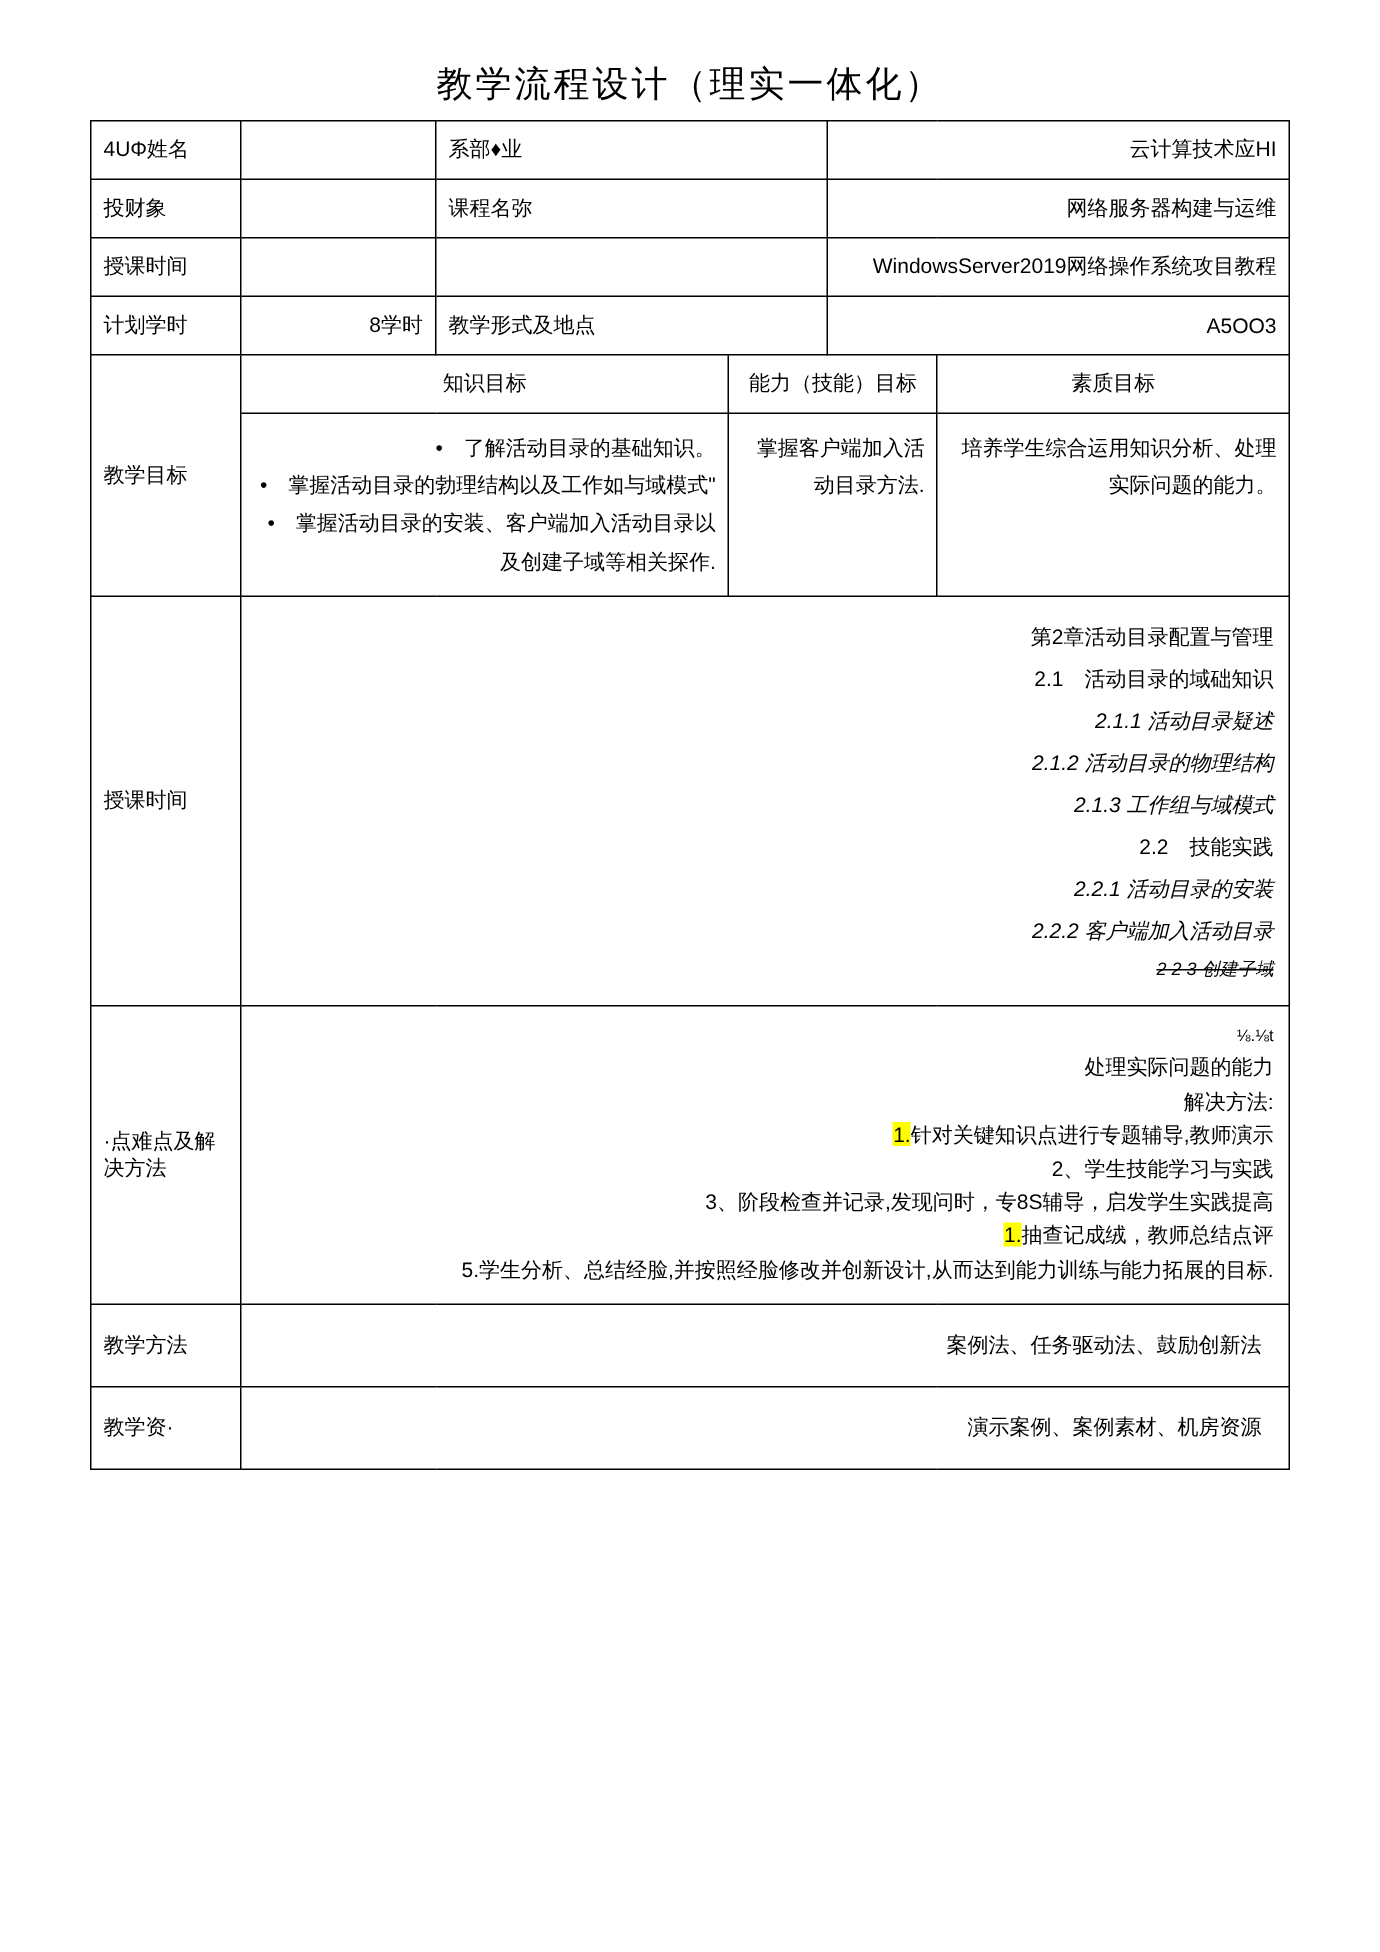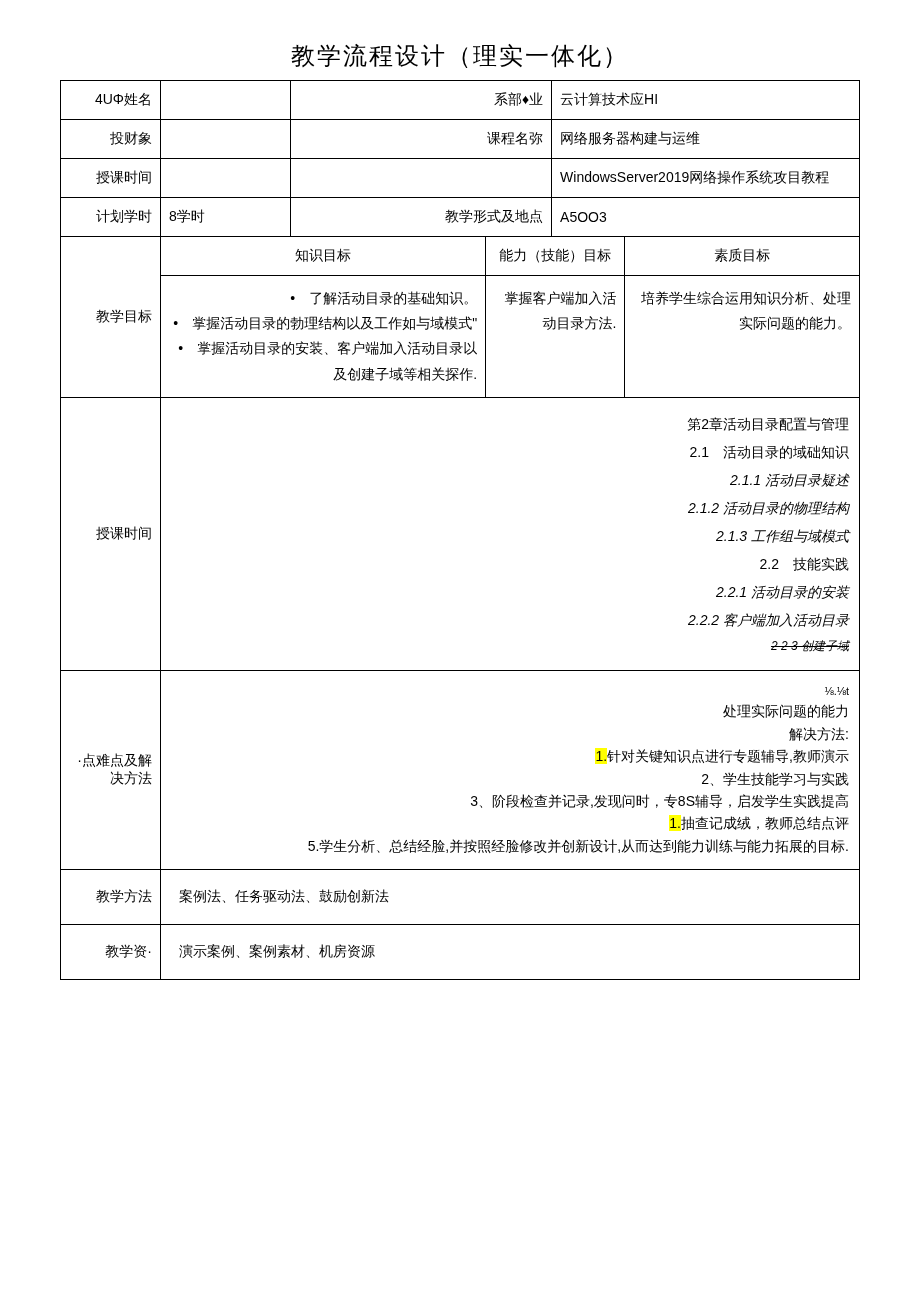--- a/index.html
+++ b/index.html
@@ -25,26 +25,26 @@
       border-collapse: collapse;
       font-size: 14px;
     }
     td, th {
       border: 1px solid #000;
       padding: 10px 8px;
       vertical-align: middle;
       text-align: right;
     }
     .label-cell {
-      text-align: right;
+      text-align: left;
       width: 100px;
       vertical-align: middle;
     }
     .center {
-      text-align: left;
+      text-align: right;
     }
     .goals-cell {
       vertical-align: top;
       line-height: 1.8;
     }
     .content-cell {
       vertical-align: top;
       line-height: 2;
       padding: 12px 10px;
       margin-left: 44px;

